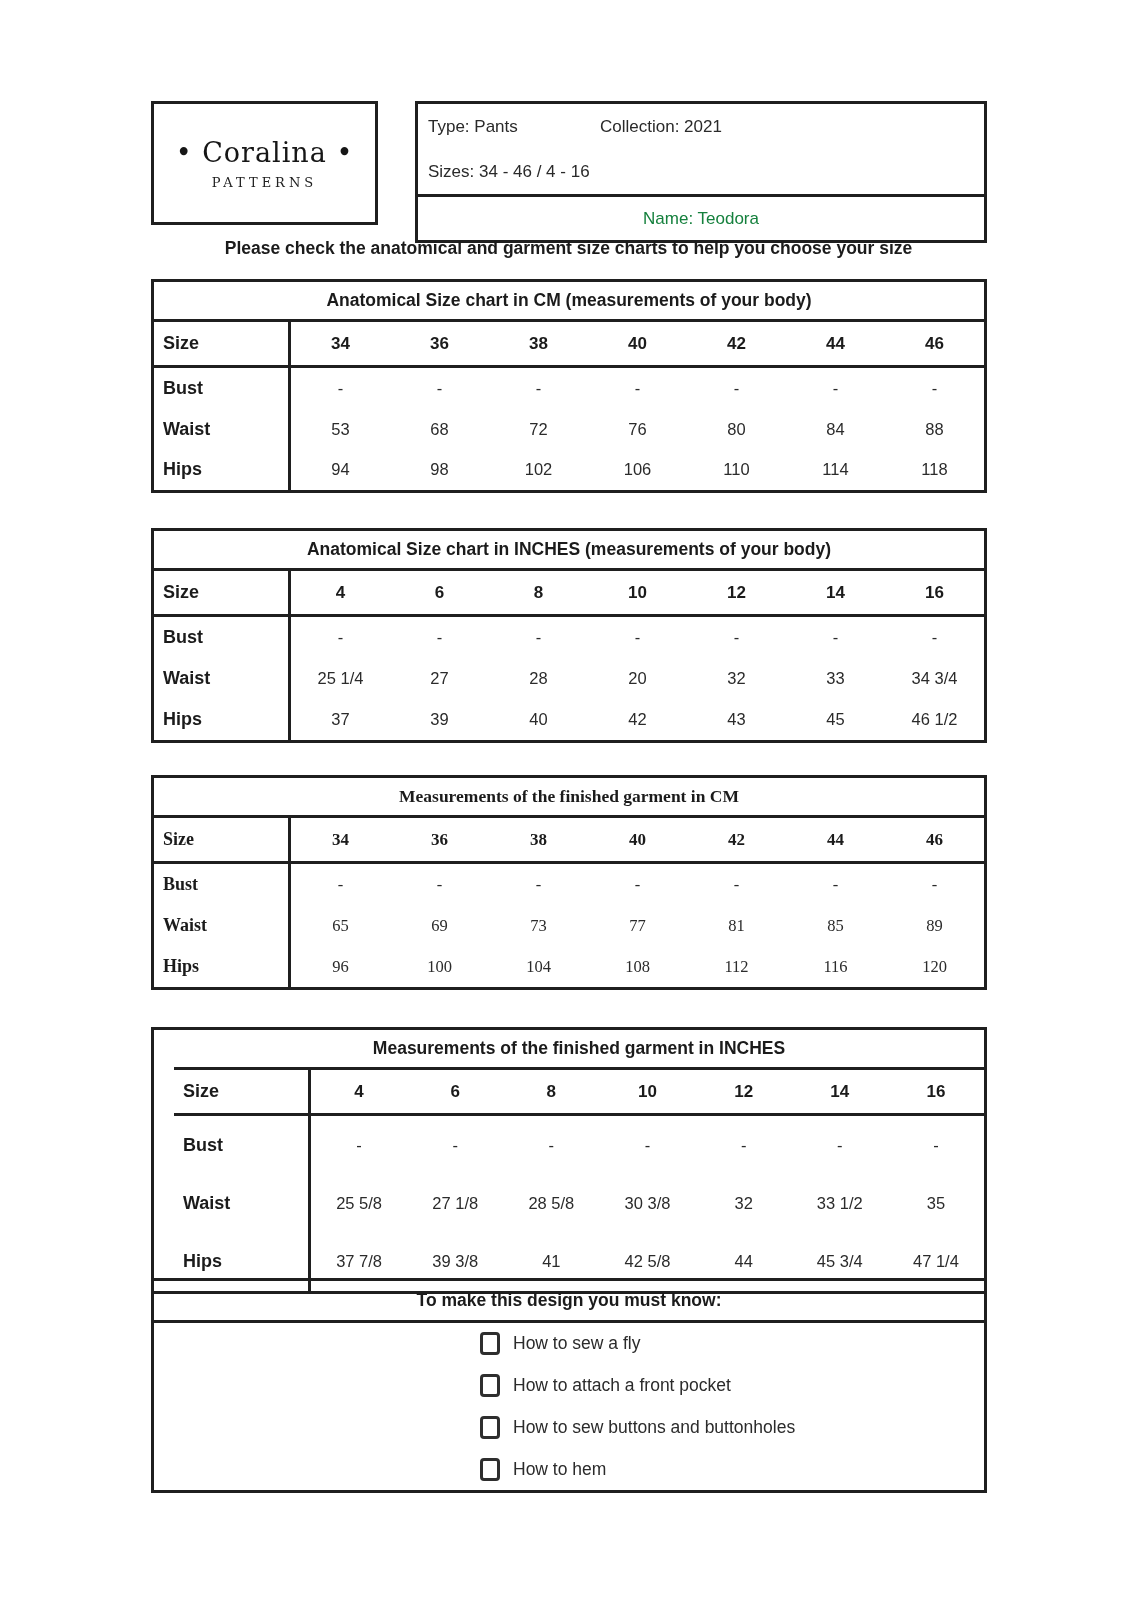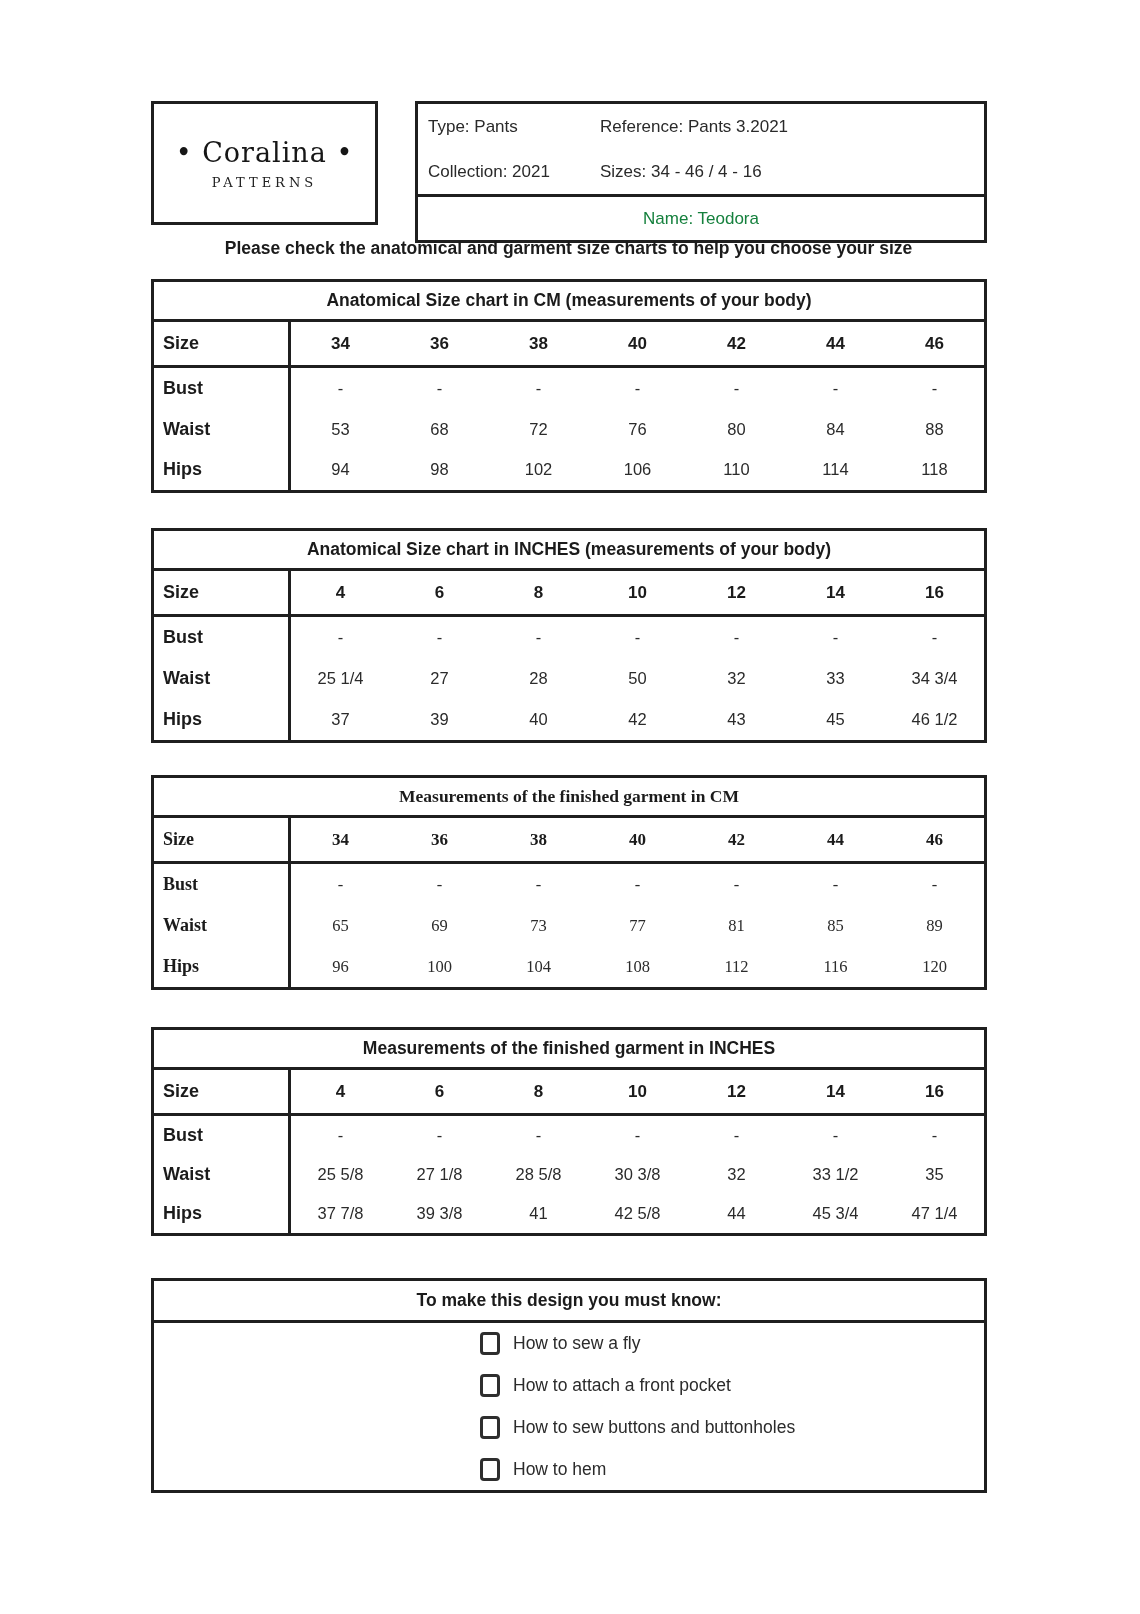--- a/index.html
+++ b/index.html
@@ -96,21 +96,20 @@
 <div class="page">
 
   <div class="logo-box">
     <div class="logo-name">• Coralina •</div>
     <div class="logo-sub">PATTERNS</div>
   </div>
 
   <div class="info-box">
     <div class="info-grid">
       <div class="info-cell">Type: Pants</div>
-      <div class="info-cell">Reference: Pants 3.2021</div>
       <div class="info-cell">Collection: 2021</div>
       <div class="info-cell">Sizes: 34 - 46 / 4 - 16</div>
     </div>
     <div class="info-name">Name: Teodora</div>
   </div>
 
   <div class="intro">Please check the anatomical and garment size charts to help you choose your size</div>
 
   <div id="tables-root">
       <div class="size-table" style="top: 279px; height: 214px;">
@@ -192,21 +191,21 @@
               <div class="t-cell">-</div>
               <div class="t-cell">-</div>
             </div>
           </div>
           <div class="t-row">
             <div class="t-label">Waist</div>
             <div class="t-cells">
               <div class="t-cell">25 1/4</div>
               <div class="t-cell">27</div>
               <div class="t-cell">28</div>
-              <div class="t-cell">50</div>
+              <div class="t-cell">20</div>
               <div class="t-cell">32</div>
               <div class="t-cell">33</div>
               <div class="t-cell">34 3/4</div>
             </div>
           </div>
           <div class="t-row">
             <div class="t-label">Hips</div>
             <div class="t-cells">
               <div class="t-cell">37</div>
               <div class="t-cell">39</div>
@@ -265,21 +264,21 @@
               <div class="t-cell">100</div>
               <div class="t-cell">104</div>
               <div class="t-cell">108</div>
               <div class="t-cell">112</div>
               <div class="t-cell">116</div>
               <div class="t-cell">120</div>
             </div>
           </div>
         </div>
       </div>
-      <div class="size-table" style="top: 1027px; height: 209px;">
+      <div class="size-table" style="top: 1027px; height: 267px; padding-left: 20px;">
         <div class="t-title">Measurements of the finished garment in INCHES</div>
         <div class="t-row t-sizerow">
           <div class="t-label">Size</div>
           <div class="t-cells">
             <div class="t-cell">4</div>
             <div class="t-cell">6</div>
             <div class="t-cell">8</div>
             <div class="t-cell">10</div>
             <div class="t-cell">12</div>
             <div class="t-cell">14</div>

